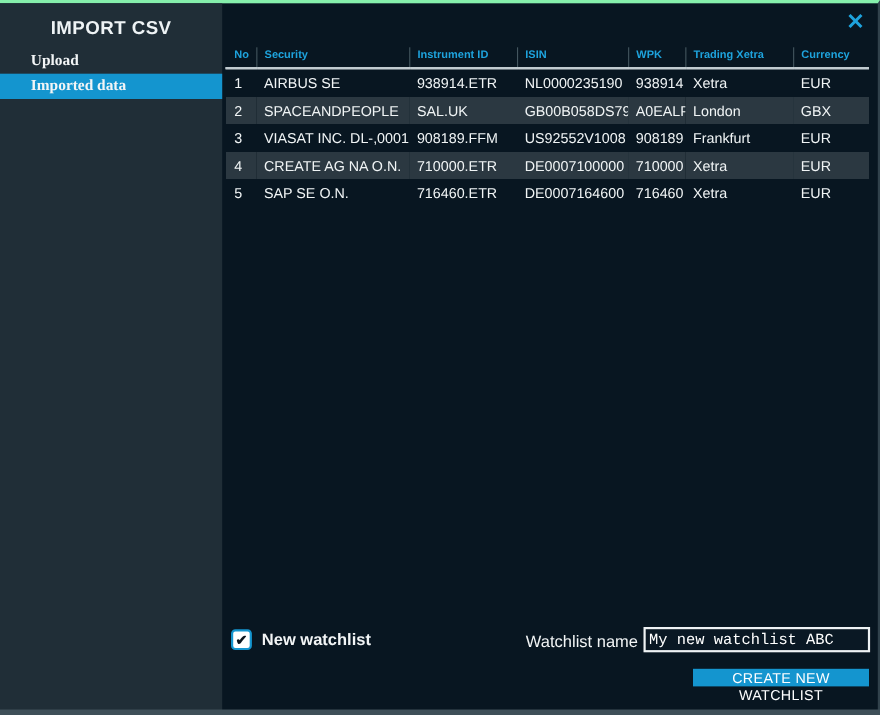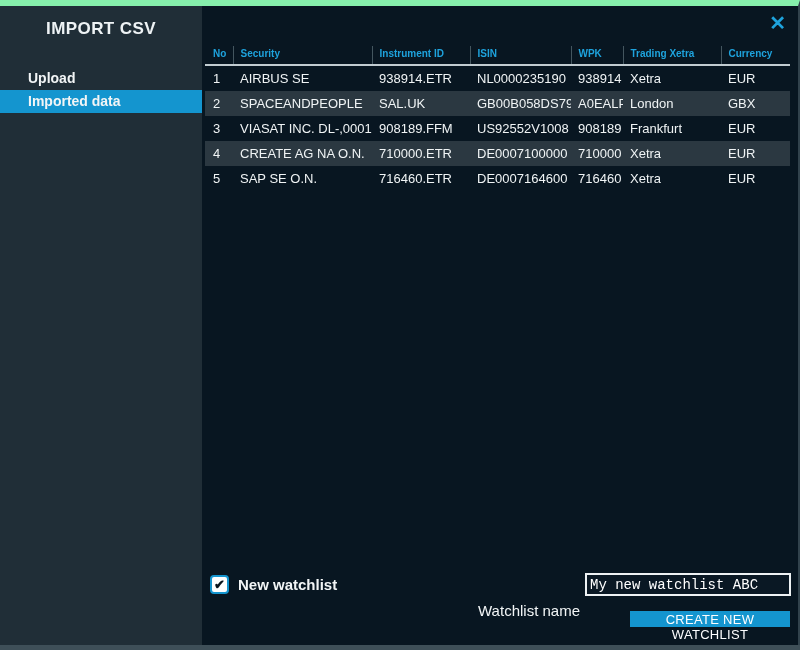--- a/index.html
+++ b/index.html
@@ -6,39 +6,39 @@
     margin: 0; padding: 0;
     width: 800px; height: 650px;
     background: var(--main_bg, #081621);
     font-family: "Liberation Sans", sans-serif;
     overflow: hidden;
   }
   .window {
     position: relative;
     width: 800px; height: 650px;
     box-sizing: border-box;
-    border-top: 6px solid #86efac;
+    border-top: 3px solid #86efac;
     border-right: 2px solid #31424c;
   }
   
   .sidebar {
     position: absolute; left: 0; top: 0;
     width: 202px; height: 645px;
     background: var(--sidebar_bg, #202e37);
   }
   .sidebar-title {
     text-align: center;
     color: #eef3f5;
     font-weight: bold;
     font-size: 17px;
     letter-spacing: 0.4px;
     padding-top: 13px;
     height: 24px;
   }
-  .side-items { margin-top: 24px; }
+  .side-items { margin-top: 4px; font-family: Liberation Serif, serif; }
   .side-item {
     height: 23px; line-height: 23px;
     padding-left: 28px;
     color: #f2f5f6;
     font-weight: bold;
     font-size: 14px;
     cursor: pointer;
   }
   .side-item.active { background: var(--accent_fill, #1495cf); }
   
@@ -93,21 +93,21 @@
     border-radius: 4px;
     color: #0a141d;
     font-size: 13px; line-height: 15px;
     text-align: center; font-weight: bold;
     cursor: pointer;
   }
   .checkbox-label {
     color: #f2f5f6; font-size: 15px; font-weight: bold;
   }
   .watchlist-label {
-    position: absolute; left: 178px; top: 596px;
+    position: absolute; left: 178px; top: 572px;
     width: 200px; text-align: right;
     color: #f2f5f6; font-size: 15px;
   }
   .watchlist-input {
     position: absolute; left: 383px; top: 567px;
     width: 196px; height: 19px;
     background: #0a1824;
     border: 2px solid #eef2f4;
     color: #ffffff;
     font-size: 14px;

